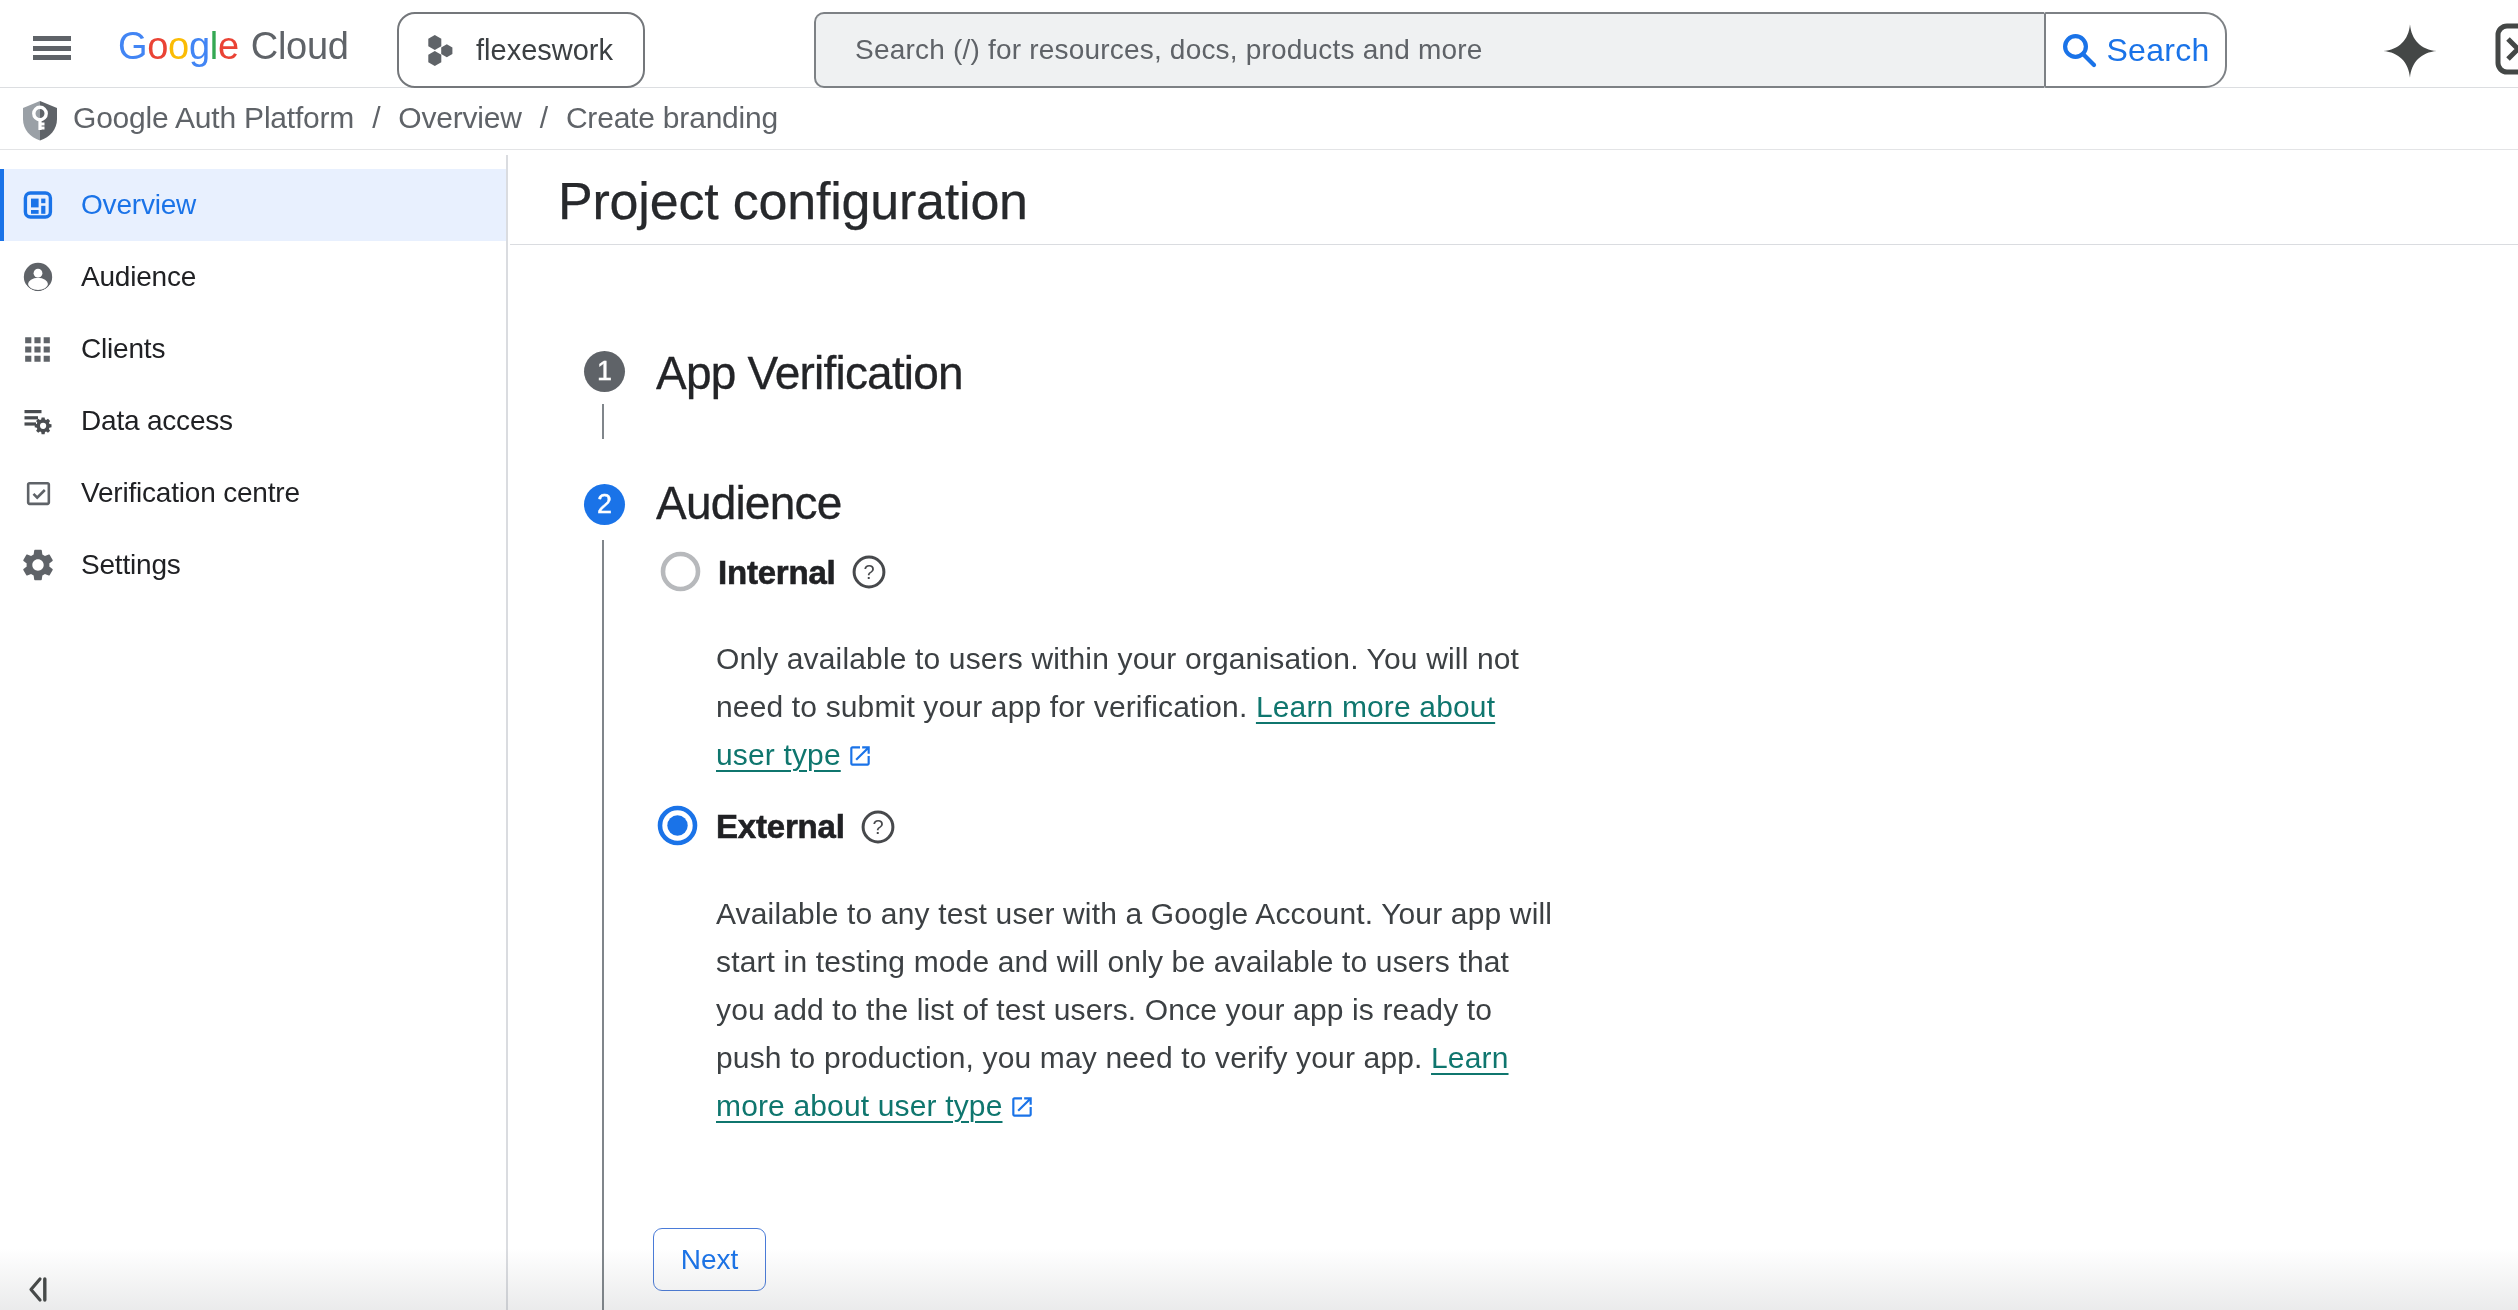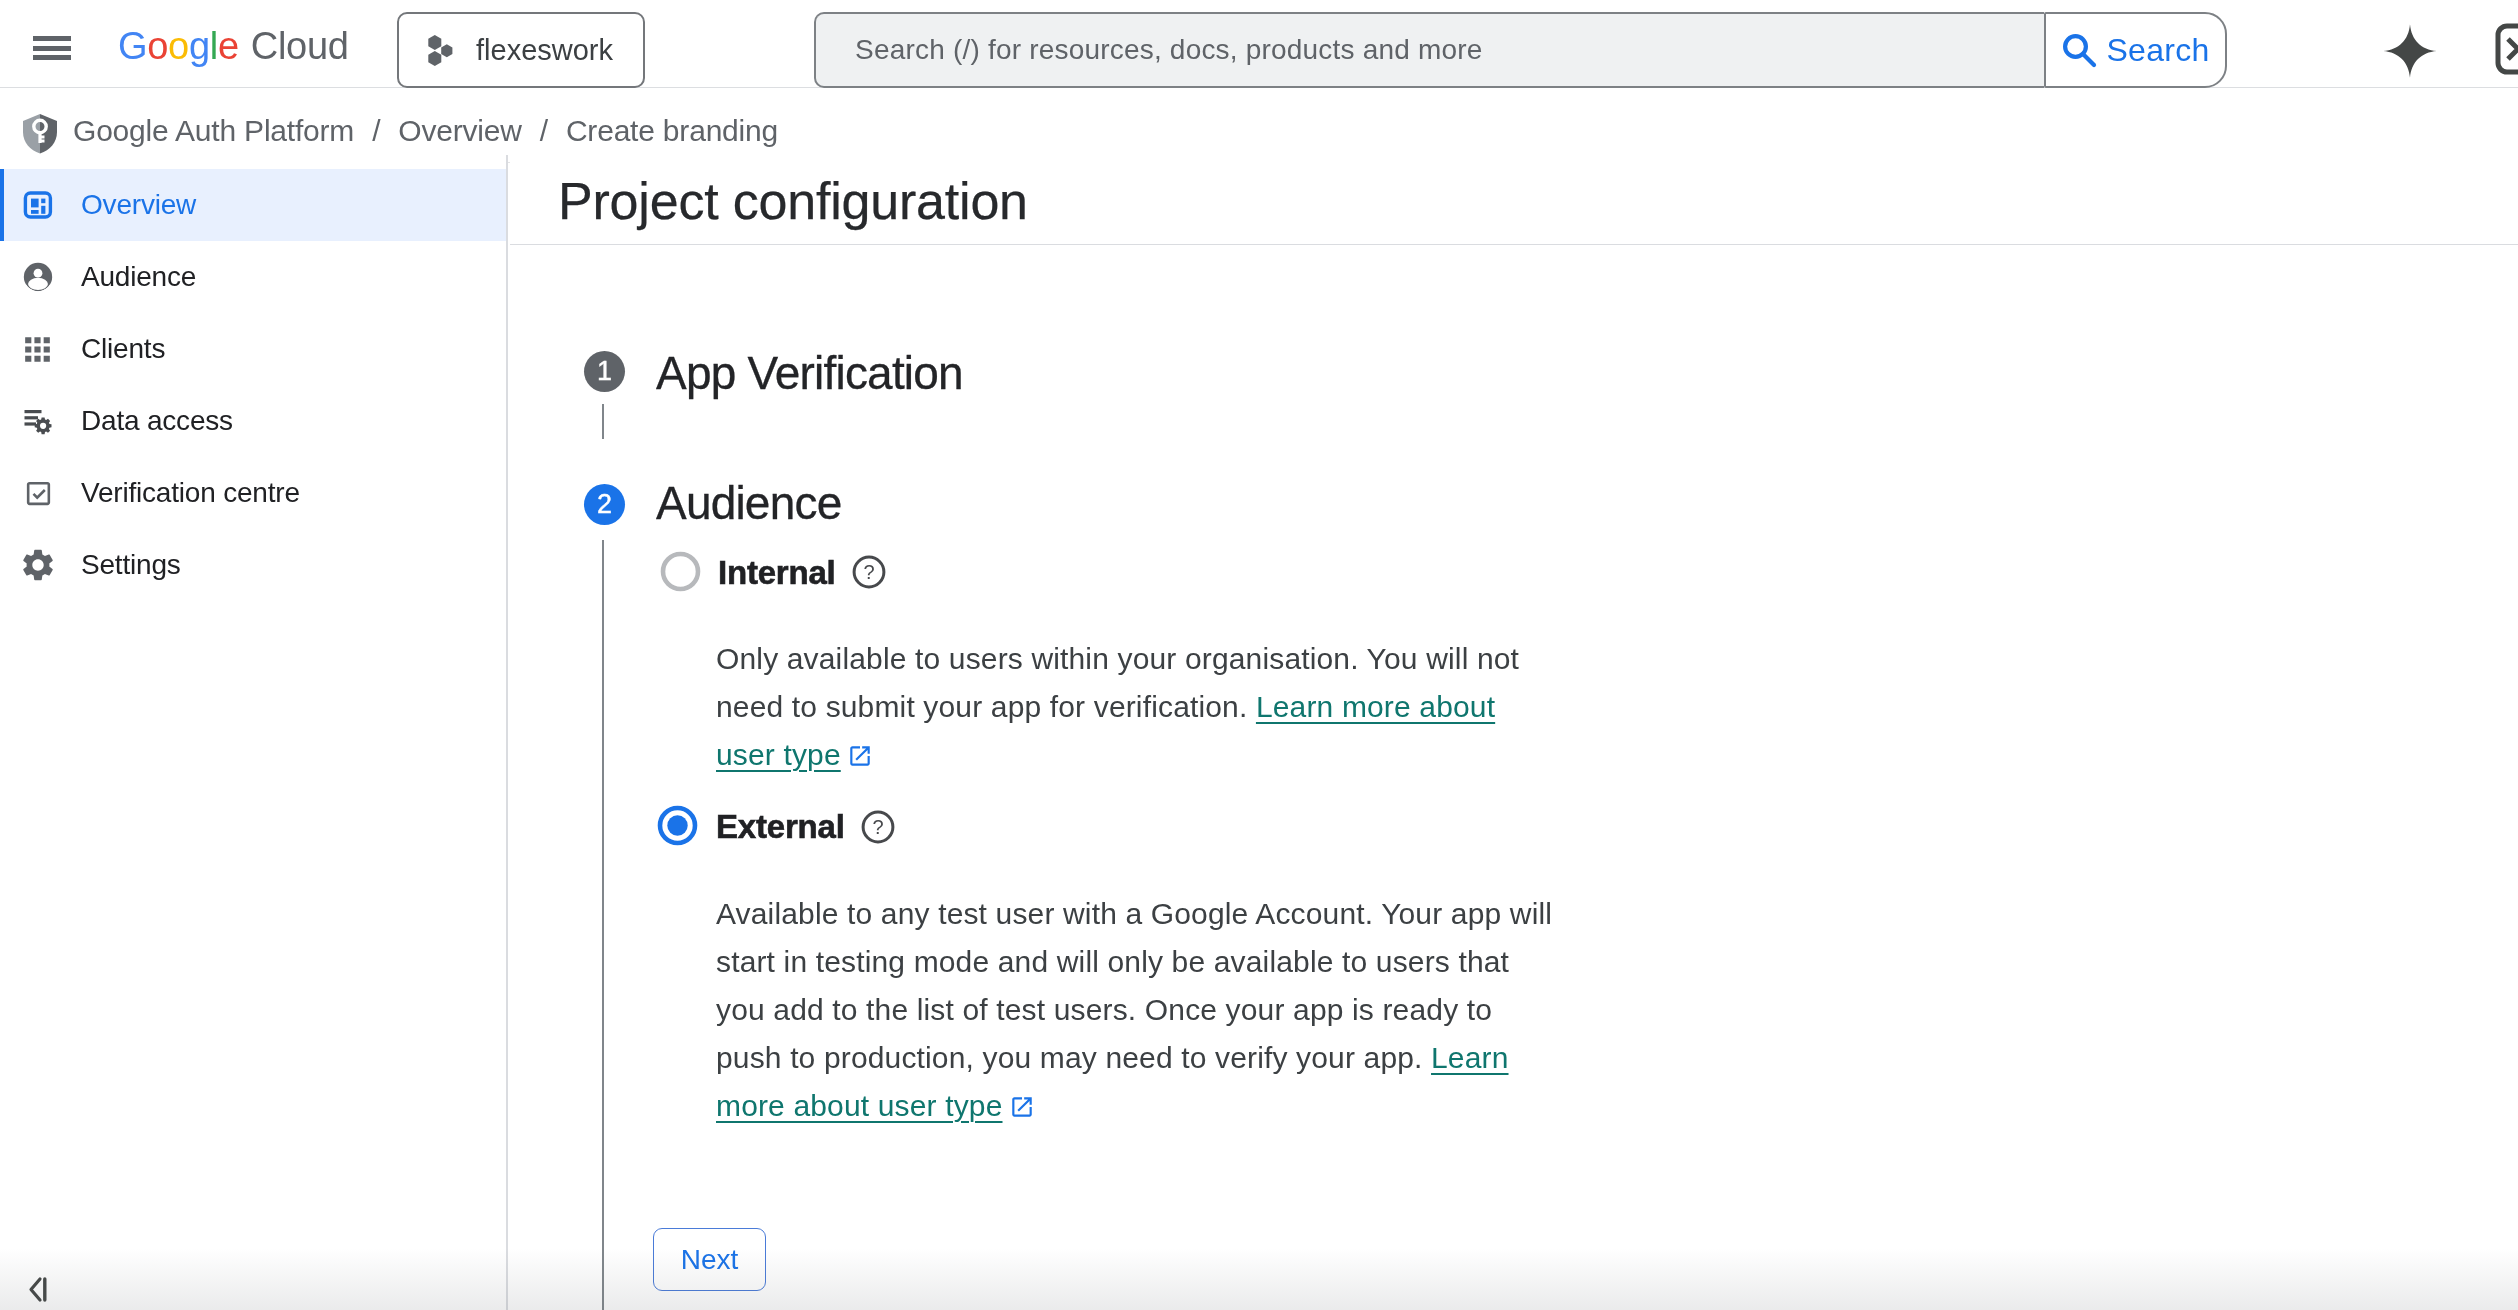--- a/index.html
+++ b/index.html
@@ -10,33 +10,33 @@
 
   
   #header { position:absolute; left:0; top:0; width:2518px; height:88px;
     background:#fff; border-bottom:1px solid #dcdee1; }
   #burger { position:absolute; left:33px; top:36px; width:38px; height:25px; }
   #burger div { height:5px; background:#5f6368; margin-bottom:4.6px; }
   #logo { position:absolute; left:118px; top:-2px; height:96px; line-height:96px;
     font-size:38px; letter-spacing:-0.3px; }
   #logo .cl { color:#5f6368; margin-left:12px; }
   #projbtn { position:absolute; left:397px; top:12px; width:248px; height:76px;
-    border:2px solid #74777b; border-radius:10px; display:flex; align-items:center; }
+    border:2px solid #74777b; border-radius:18px; display:flex; align-items:center; }
   #projbtn .ptxt { font-size:29px; color:#3c4043; margin-left:22px; }
   #searchwrap { position:absolute; left:814px; top:12px; width:1230px; height:76px;
     background:#eff1f2; border:2px solid #7d8185; border-right:none;
     border-radius:10px 0 0 10px; line-height:72px; font-size:28px; color:#5f6368;
     padding-left:39px; letter-spacing:0.2px; }
   #searchbtn { position:absolute; left:2044px; top:12px; width:183px; height:76px;
     background:#fff; border:2px solid #7d8185; border-radius:2px 22px 22px 2px;
     display:flex; align-items:center; justify-content:center; }
   #searchbtn span { color:#1a73e8; font-size:32px; letter-spacing:0.3px; margin-left:8px; }
 
   
-  #crumb { position:absolute; left:0; top:105px; width:2518px; height:58px;
+  #crumb { position:absolute; left:0; top:92px; width:2518px; height:58px;
     border-bottom:1px solid #e3e4e6; display:flex; align-items:center; }
   #crumb .txt { position:absolute; left:73px; top:-3px; height:57px; line-height:57px;
     font-size:30px; color:#5f6368; letter-spacing:-0.2px; }
   #crumb .sep { margin:0 18px; }
 
   
   #sidebar { position:absolute; left:0; top:155px; width:508px; height:1155px;
     background:#fff; border-right:2px solid #dadce0; padding-top:14px; }
   .navrow { position:relative; height:72px; display:flex; align-items:center; }
   .navrow .ic { position:absolute; left:23px; top:50%; margin-top:-15px; width:30px; height:30px; }

